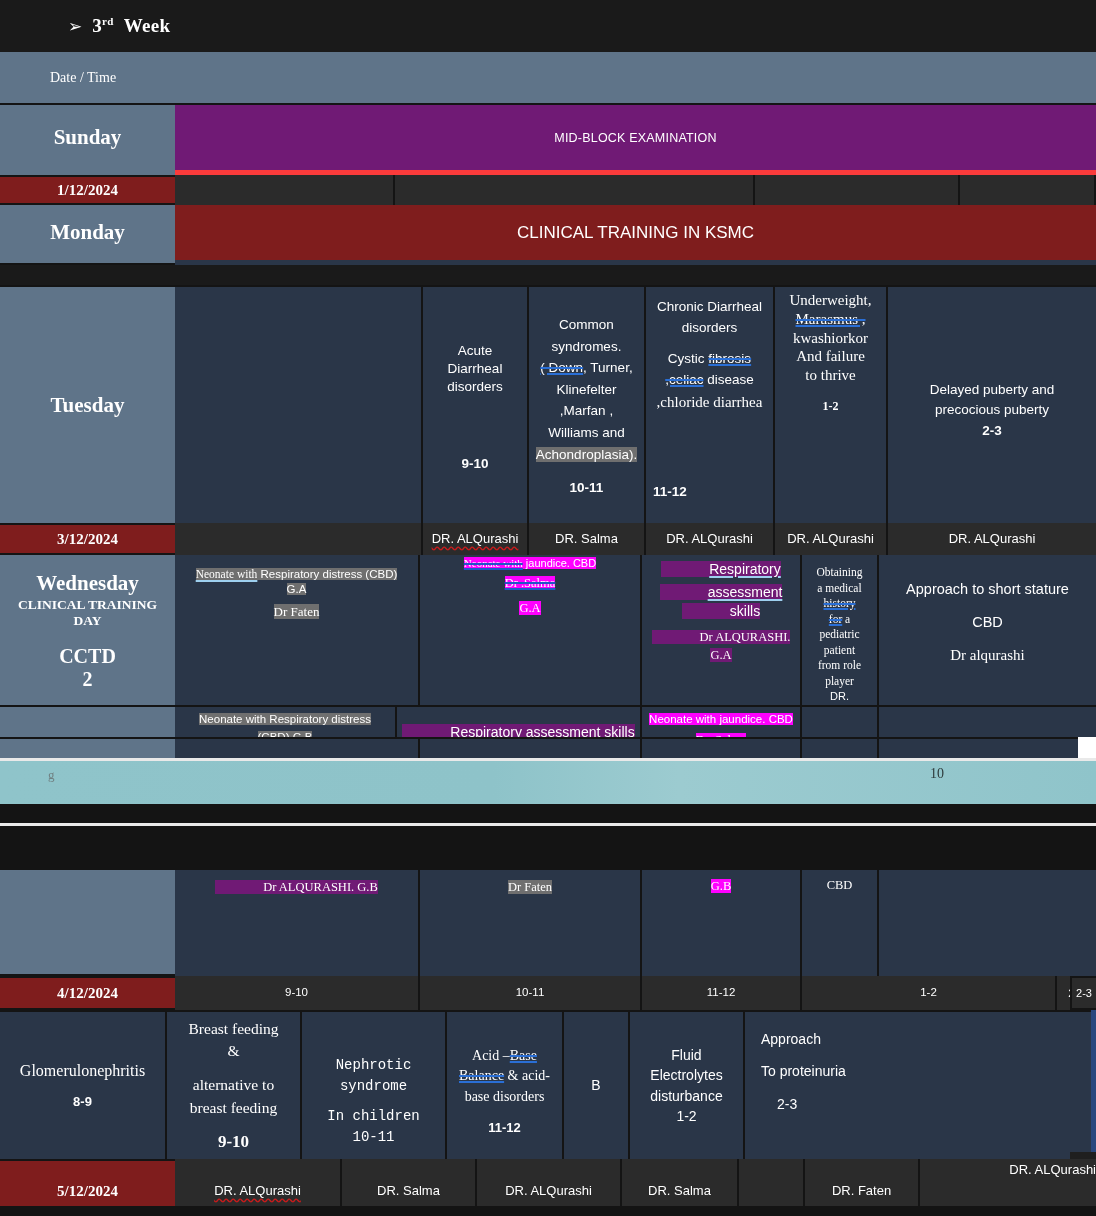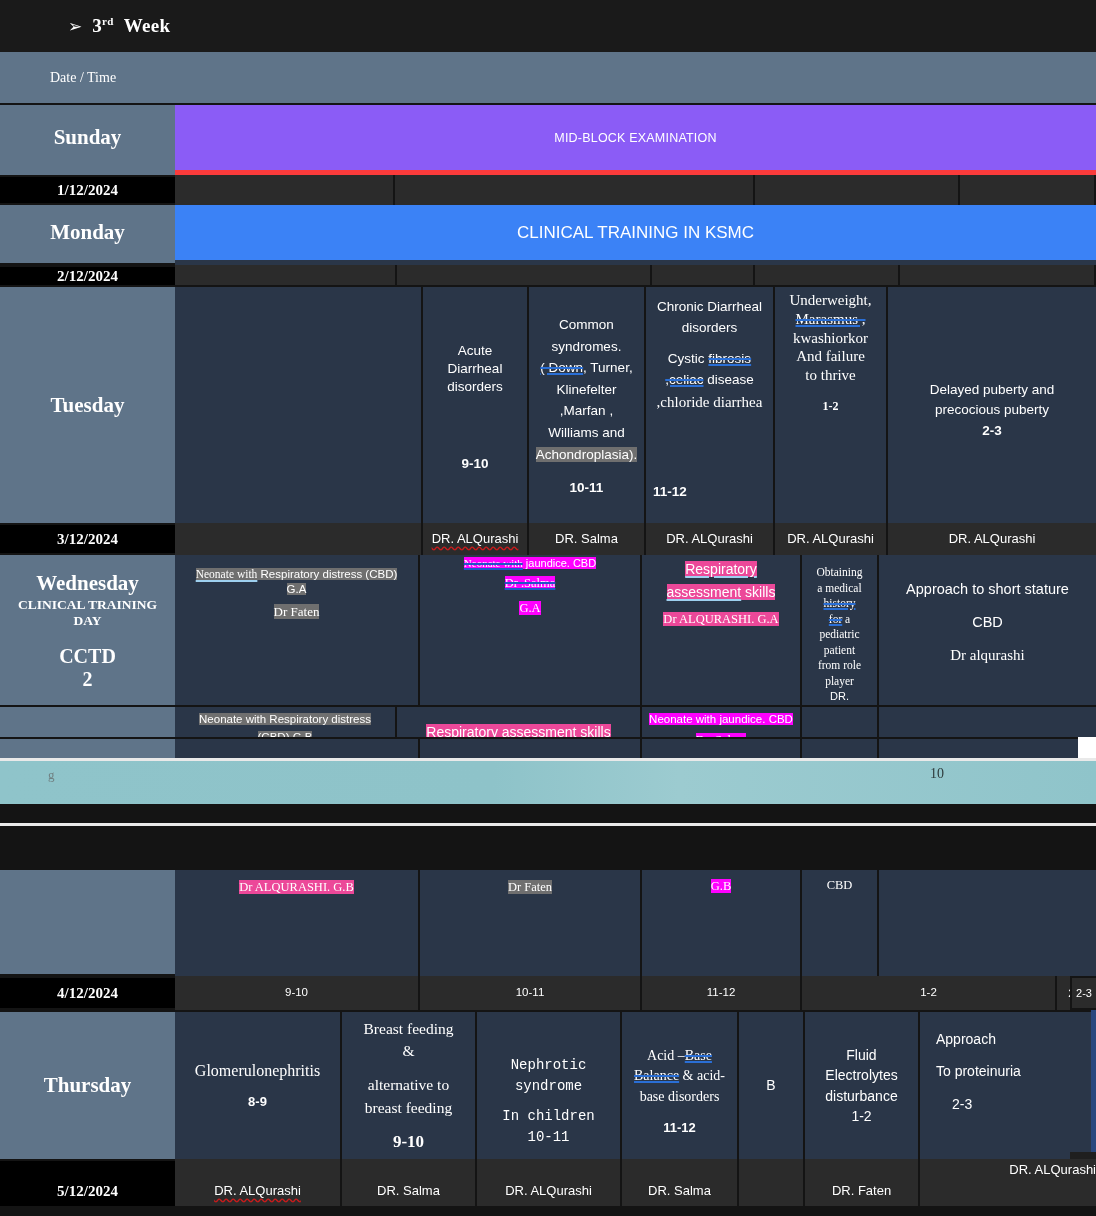--- a/index.html
+++ b/index.html
@@ -33,21 +33,21 @@
   .daycell {
     width: 175px; flex: 0 0 175px;
     background: #5f7489; color: #ffffff;
     display: flex; flex-direction: column; align-items: center; justify-content: center;
     font-family: "Liberation Serif", serif; font-weight: bold;
     border-bottom: 2px solid #141414;
     text-align: left;
   }
   .datecell {
     width: 175px; flex: 0 0 175px;
-    background: #000000; color: #ffffff;
+    background: #7f1d1d; color: #ffffff;
     display: flex; align-items: center; justify-content: center;
     font-family: "Liberation Serif", serif; font-weight: bold; font-size: 15px;
   }
   .cell {
     background: #2a3648; color: #ffffff;
     border-right: 2px solid #141414;
     display: flex; flex-direction: column; align-items: center; justify-content: center;
     text-align: center; font-size: 13.5px; line-height: 1.32;
     padding: 4px 3px; overflow: hidden;
   }
@@ -61,21 +61,21 @@
   }
   .blue-strike {
     color: #ffffff;
     text-decoration: line-through underline;
     text-decoration-color: #2a6fd6;
     text-decoration-thickness: 2px;
     text-underline-offset: 1px;
   }
   .hl-gray { background: #6f6f6f; }
   .hl-magenta { background: #ff00ff; color: #ffffff; }
-  .hl-green { background: #ec4899; color: #ffffff; }
+  .hl-green { background: #701a75; color: #ffffff; padding-left: 48px; }
   .ul-lightblue {
     text-decoration: underline;
     text-decoration-color: #9ed0ef;
     text-decoration-thickness: 2px;
     text-underline-offset: 2px;
   }
   .strike-blue-dbl {
     text-decoration: line-through underline;
     text-decoration-color: #2356c8;
     text-decoration-thickness: 2px;
@@ -84,22 +84,22 @@
   .serif { font-family: "Liberation Serif", serif; }
   .sans  { font-family: "Liberation Sans", sans-serif; }
   .sm    { font-size: 15px; }
   .b     { font-weight: bold; }
 
   
   .banner {
     flex: 1; display: flex; align-items: center; justify-content: center;
     font-size: 15px; color: #ffffff;
   }
-  .banner.exam { background: #8b5cf6; font-size: 12.5px; letter-spacing: .2px; }
-  .banner.ksmc { background: #3b82f6; font-size: 17px; }
+  .banner.exam { background: #701a75; font-size: 12.5px; letter-spacing: .2px; }
+  .banner.ksmc { background: #7f1d1d; font-size: 17px; }
 
   
   .seg { background: #242a31; border-right: 2px solid #141414; height: 100%; }
 
   
   .tealband {
     position: absolute; left: 0; width: 1096px; height: 46px;
     background: linear-gradient(90deg,#8fc4ca 0%, #8ec3c9 45%, #9ccbd0 62%, #8fc4ca 100%);
     border-top: 3px solid #e9e9e9;
     color: #3a3a3a;
@@ -150,28 +150,20 @@
 
   <div class="row" style="top:205px;height:55px;">
     <div class="daycell" style="font-size:21px;border-bottom:none;">Monday</div>
     <div class="banner ksmc">CLINICAL TRAINING IN KSMC</div>
   </div>
   <div class="row" style="top:260px;height:5px;">
     <div style="width:175px;flex:0 0 175px;background:#5f7489;border-bottom:2px solid #141414;"></div>
     <div style="flex:1;background:#2a3648;"></div>
   </div>
 
-  <div class="row narrow-row" style="top:265px;height:20px;">
-    <div class="datecell" style="font-size:15px;border-top:2px solid #141414;">2/12/2024</div>
-    <div class="cell seg" style="flex:0 0 222px;"></div>
-    <div class="cell seg" style="flex:0 0 255px;"></div>
-    <div class="cell seg" style="flex:0 0 103px;"></div>
-    <div class="cell seg" style="flex:0 0 145px;"></div>
-    <div class="cell seg" style="flex:1;"></div>
-  </div>
 
   <div class="row" style="top:285px;height:238px;">
     <div class="daycell" style="font-size:21px;border-bottom:none;border-top:2px solid #141414;">Tuesday</div>
 
     <div class="cell" style="flex:0 0 248px;border-top:2px solid #141414;"></div>
 
     <div class="cell" style="flex:0 0 106px;border-top:2px solid #141414;justify-content:flex-start;padding-top:55px;">
       <div>Acute</div>
       <div>Diarrheal</div>
       <div>disorders</div>
@@ -353,21 +345,20 @@
   <div class="row narrow-row" style="top:976px;height:34px;">
     <div class="datecell" style="border-top:2px solid #141414;border-bottom:2px solid #141414;">4/12/2024</div>
     <div class="cell seg" style="flex:0 0 245px;font-size:11.5px;">9-10</div>
     <div class="cell seg" style="flex:0 0 222px;font-size:11.5px;">10-11</div>
     <div class="cell seg" style="flex:0 0 160px;font-size:11.5px;">11-12</div>
     <div class="cell seg" style="flex:0 0 255px;font-size:11.5px;">1-2</div>
     <div class="cell seg" style="flex:1;font-size:11.5px;line-height:1.05;border-right:none;">2-3</div>
   </div>
 
   <div class="row" style="top:1010px;height:149px;">
-    <div class="daycell" style="font-size:21px;border-bottom:none;border-top:2px solid #141414;">Thursday</div>
 
     <div class="cell serif" style="flex:0 0 167px;border-top:2px solid #141414;font-size:16px;">
       <div>Glomerulonephritis</div>
       <div style="height:12px"></div>
       <div class="sans b" style="font-size:13px;">8-9</div>
     </div>
 
     <div class="cell serif" style="flex:0 0 135px;border-top:2px solid #141414;font-size:15.5px;justify-content:flex-start;padding-top:6px;line-height:1.45;">
       <div>Breast feeding</div>
       <div>&amp;</div>

